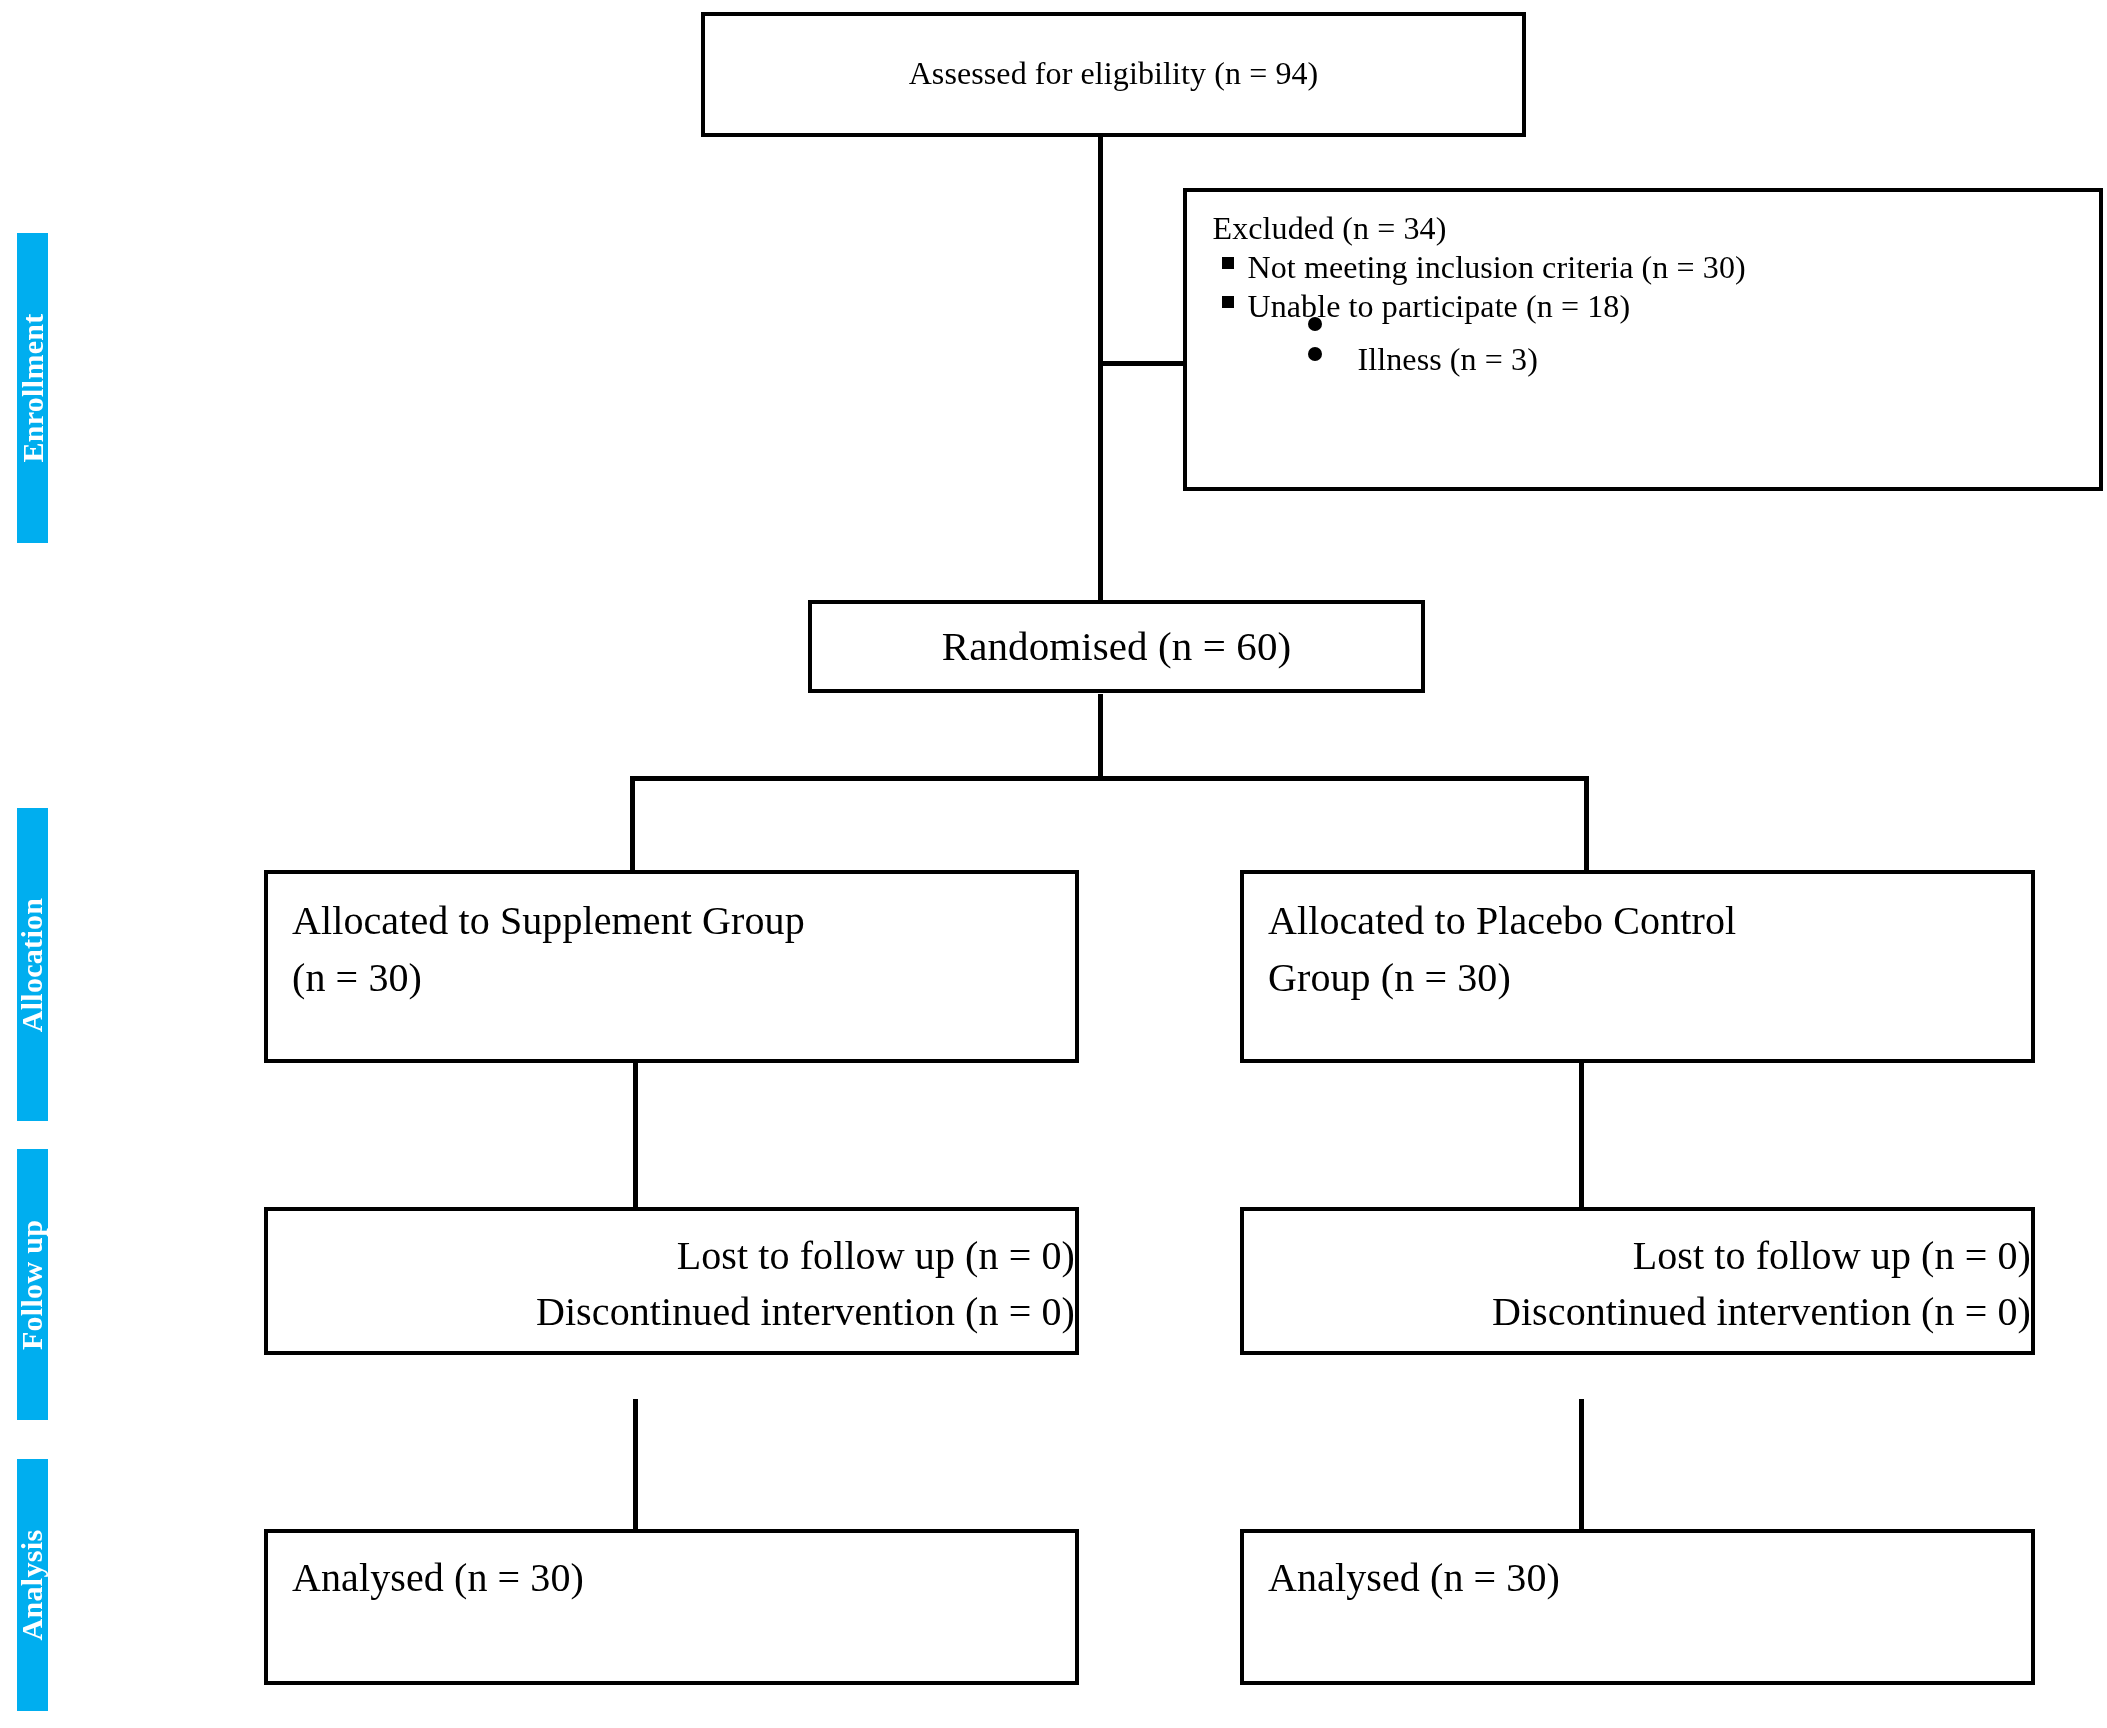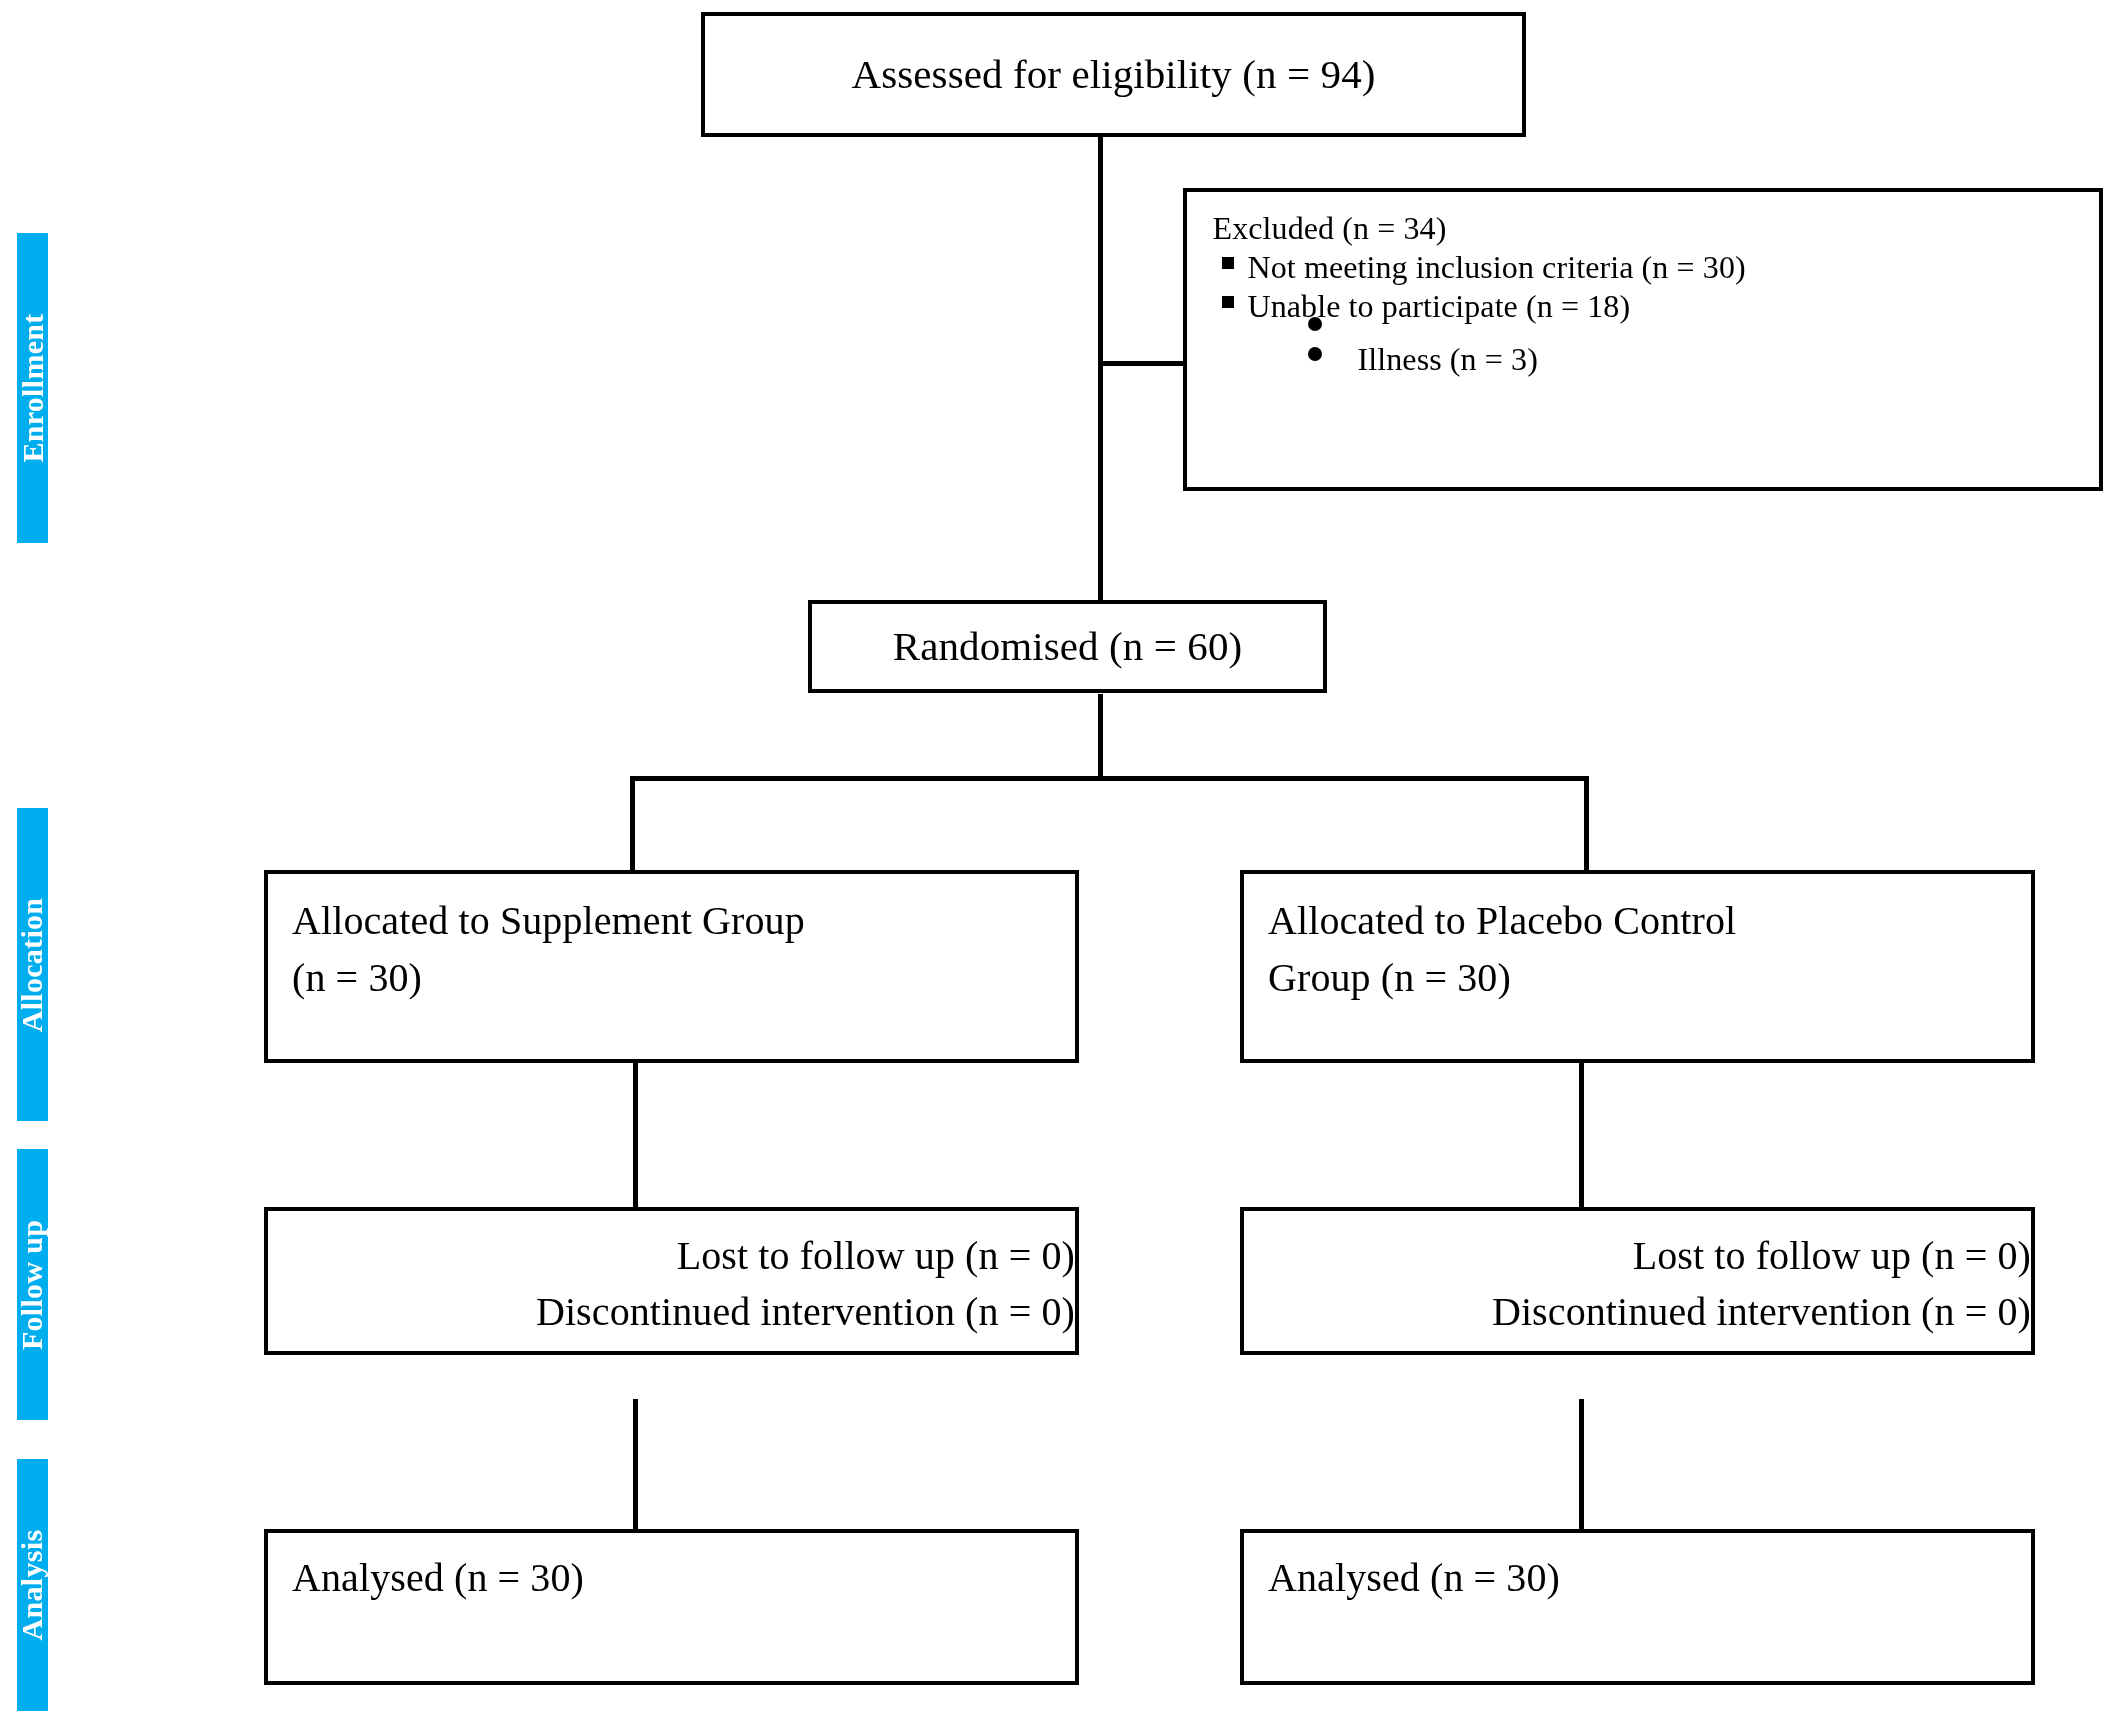--- a/index.html
+++ b/index.html
@@ -36,27 +36,27 @@
 
   
   #node-assessed {
     left: 701px;
     top: 11.5px;
     width: 825px;
     height: 125px;
     align-items: center;
     justify-content: center;
   }
-  #node-assessed .line { font-size: 41px; }
+  #node-assessed .line { font-size: 32px; }
 
   
   #node-randomised {
     left: 808px;
     top: 600px;
-    width: 519px;
+    width: 617px;
     height: 93px;
     align-items: center;
     justify-content: center;
   }
   #node-randomised .line { font-size: 41px; }
 
   
   #node-excluded {
     left: 1183px;
     top: 188px;

